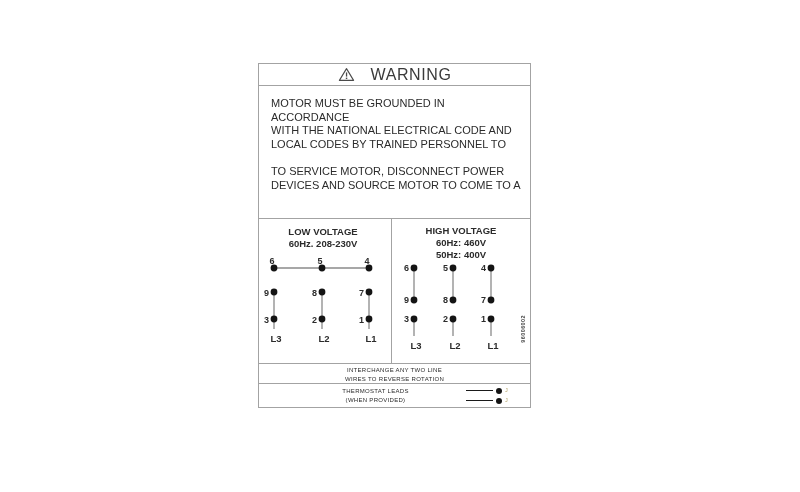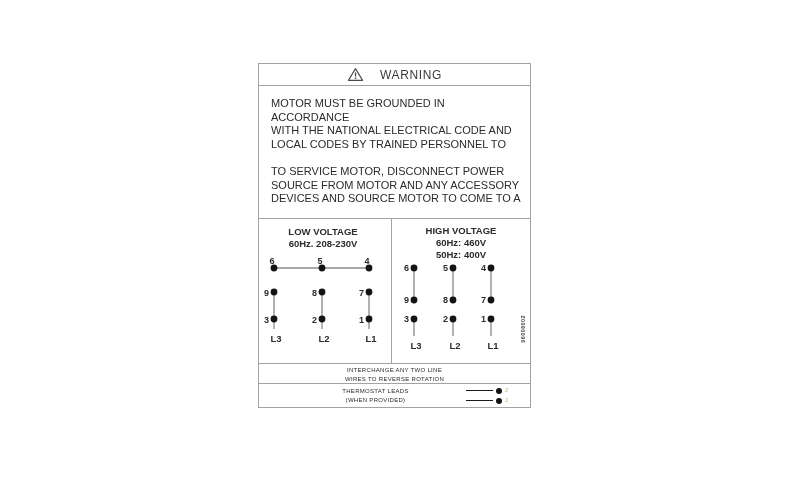--- a/index.html
+++ b/index.html
@@ -36,21 +36,21 @@
   
   #warning-header {
     height: 22px;
     border-bottom: 1px solid #a3a3a3;
     display: flex;
     align-items: center;
     justify-content: center;
     gap: 16px;
   }
   #warning-header .w-title {
-    font-size: 12px;
+    font-size: 16px;
     letter-spacing: 0.6px;
     color: #3a3a3a;
   }
 
   
   #notice-section {
     height: 133px;
     border-bottom: 1px solid #a3a3a3;
     padding: 11px 8px 0 12px;
     font-size: 11px;
@@ -156,21 +156,20 @@
     </div>
 
     <div id="notice-section" class="sec">
       <div class="para">
         <div>MOTOR MUST BE GROUNDED IN ACCORDANCE</div>
         <div>WITH THE NATIONAL ELECTRICAL CODE AND</div>
         <div>LOCAL CODES BY TRAINED PERSONNEL TO</div>
       </div>
       <div class="para">
         <div>TO SERVICE MOTOR, DISCONNECT POWER</div>
-        <div>SOURCE FROM MOTOR AND ANY ACCESSORY</div>
         <div>DEVICES AND SOURCE MOTOR TO COME TO A</div>
       </div>
     </div>
 
     <div id="diagram-section" class="sec">
 
       <div id="lv-col">
         <svg width="132" height="144" viewBox="0 0 132 144">
           <text class="diag-title" x="64" y="16" text-anchor="middle">LOW VOLTAGE</text>
           <text class="diag-title" x="64" y="28" text-anchor="middle">60Hz. 208-230V</text>

